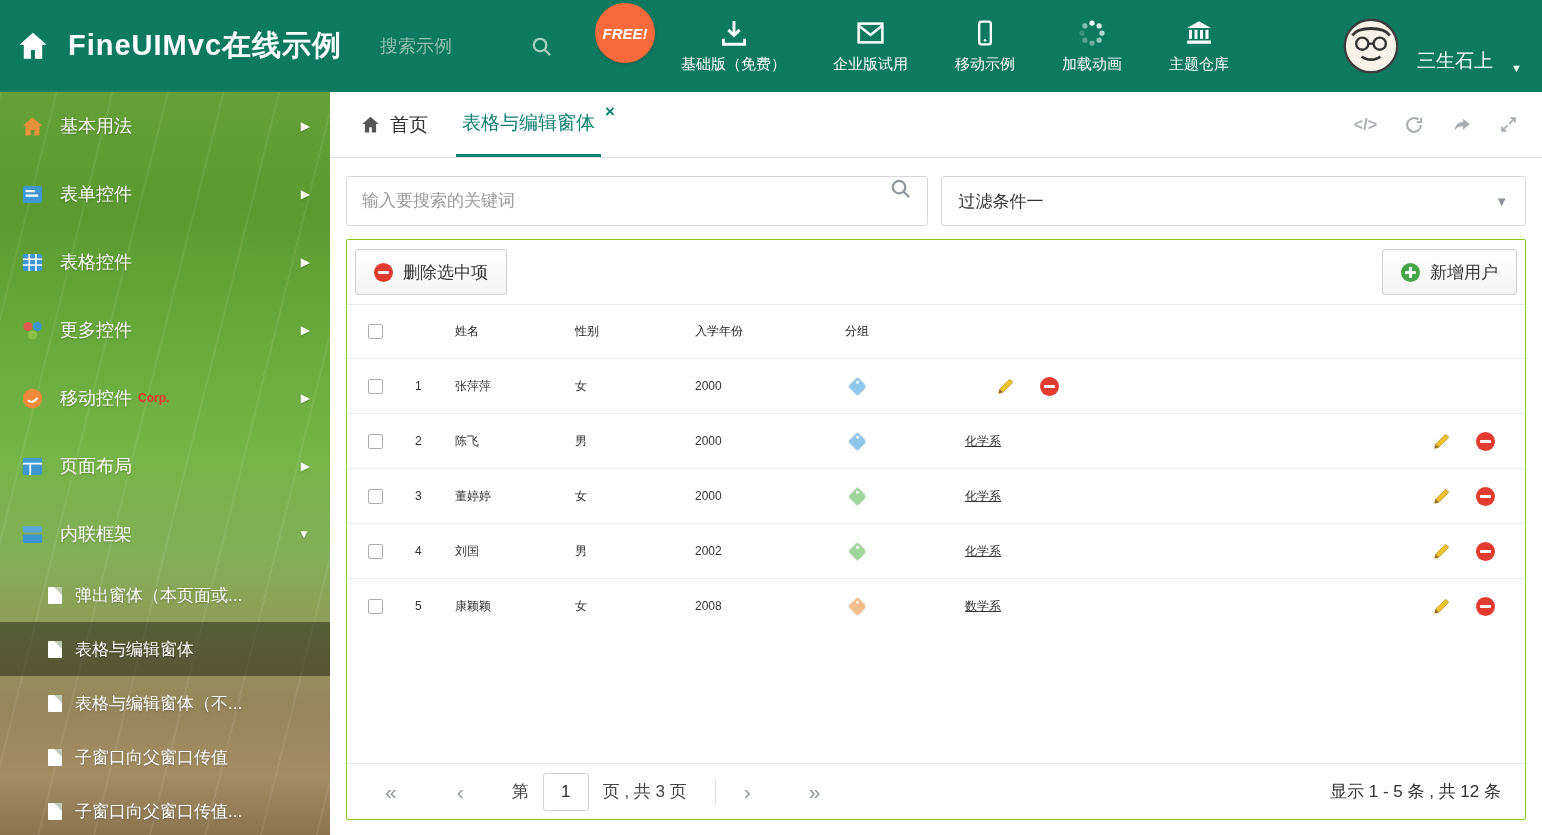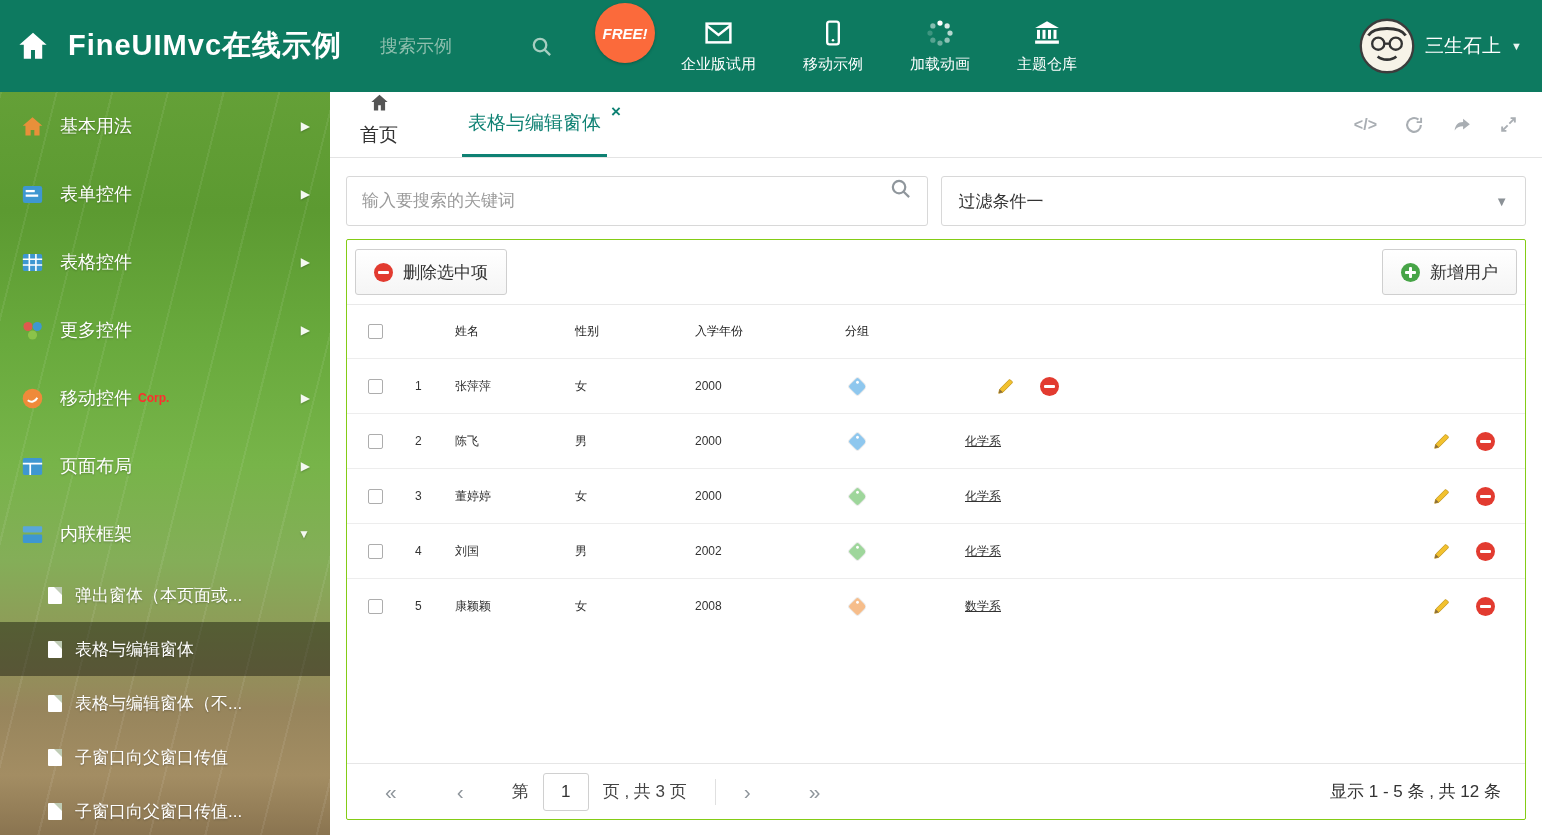--- a/index.html
+++ b/index.html
@@ -14,21 +14,21 @@
   .h-search { margin-left: 38px; display: flex; align-items: center; }
   .h-search input { background: transparent; border: none; outline: none; color: #d7ece4; font-size: 18px; width: 150px; }
   .h-search input::placeholder { color: #8fbfae; }
   .free-badge { width: 60px; height: 60px; border-radius: 50%; background: #fb6a3b; color: #fff;
                 display: flex; align-items: center; justify-content: center; font-weight: bold; font-size: 15px;
                 font-style: italic; align-self: flex-start; margin: 3px 0 0 42px; box-shadow: 0 1px 3px rgba(0,0,0,.25); flex: none; }
   .h-nav { display: flex; margin-left: 26px; }
   .h-nav-item { display: flex; flex-direction: column; align-items: center; gap: 7px; font-size: 15px;
                 cursor: pointer; margin-right: 47px; white-space: nowrap; }
   .h-nav-item .nico { height: 30px; display: flex; align-items: flex-end; }
-  .h-user { margin-left: auto; display: flex; align-items: center; gap: 10px; margin-right: 20px; cursor: pointer; }
+  .h-user { margin-left: auto; display: flex; align-items: flex-end; gap: 18px; margin-right: 20px; cursor: pointer; }
   .h-user .uname { font-size: 19px; }
   .h-user .caret { font-size: 11px; color: #e8f4ef; }
 
   
   .sidebar { position: absolute; left: 0; top: 92px; width: 330px; bottom: 0; overflow: hidden;
              background-image:
                repeating-linear-gradient(104deg, rgba(255,255,255,0.07) 0 2px, transparent 2px 54px),
                linear-gradient(180deg, #64a037 0%, #5c9a31 16%, #69aa3d 34%, #77b449 50%, #84ae58 63%, #8e9c58 72%, #97855c 83%, #a38d63 92%, #8a7450 100%); }
   .side-item { height: 68px; display: flex; align-items: center; padding: 0 20px 0 20px; color: #fff;
                font-size: 18px; cursor: pointer; text-shadow: 0 1px 2px rgba(0,0,0,.25); }
@@ -40,21 +40,21 @@
   .sub-item.active { background: rgba(0,0,0,0.40); }
   .page-ic { width: 14px; height: 17px; background: #fff; border-radius: 1px; margin-right: 13px; position: relative; flex: none; }
   .page-ic::after { content: ""; position: absolute; top: 0; right: 0; border-style: solid; border-width: 4px;
                     border-color: #b9c7ae #b9c7ae transparent transparent; border-radius: 0 1px 0 0; opacity: .9; }
 
   
   .main { position: absolute; left: 330px; top: 92px; right: 0; bottom: 0; background: #fff;
           display: flex; flex-direction: column; }
   .tabbar { height: 66px; border-bottom: 1px solid #e4e4e4; display: flex; align-items: stretch; padding: 0 24px 0 30px; flex: none; }
   .tab { display: flex; align-items: center; gap: 9px; font-size: 19px; color: #333; cursor: pointer; position: relative; }
-  .tab-home { margin-right: 64px; flex-direction: column; }
+  .tab-home { margin-right: 28px; }
   .tab.active { color: #0e8173; border-bottom: 3px solid #0e8173; padding: 0 6px; }
   .tab-close { position: absolute; top: 11px; right: -14px; color: #0e8173; font-size: 17px; font-weight: bold; line-height: 1; cursor: pointer; }
   .tab-tools { margin-left: auto; display: flex; align-items: center; gap: 27px; color: #a9aeb3; }
   .tool { cursor: pointer; display: flex; align-items: center; font-size: 16px; font-weight: bold; }
 
   .filter-row { display: flex; gap: 13px; margin: 18px 16px 0; flex: none; }
   .search-box { flex: 1; border: 1px solid #d8d8d8; border-radius: 3px; height: 50px; display: flex; padding: 0 15px; }
   .search-box input { flex: 1; border: none; outline: none; font-size: 17px; color: #333; }
   .search-box input::placeholder { color: #9a9a9a; }
   .dropdown { flex: 1; border: 1px solid #d8d8d8; border-radius: 3px; height: 50px; display: flex; align-items: center;
@@ -128,20 +128,30 @@
             <path d="M15.3 15.3L21 21"></path>
           </svg>
       </span>
     </div>
 
     <div class="free-badge">FREE!</div>
 
     <div class="h-nav">
       <div class="h-nav-item">
         <span class="nico">
+          <svg width="30" height="30" viewBox="0 0 24 24" fill="none" stroke="#fff" stroke-width="2.3">
+              <path d="M12 2.5V13"></path>
+              <path d="M7.5 9.5L12 14l4.5-4.5"></path>
+              <path d="M3.5 16.5V21h17v-4.5"></path>
+            </svg>
+        </span>
+        <span>基础版（免费）</span>
+      </div>
+      <div class="h-nav-item">
+        <span class="nico">
           <svg width="31" height="30" viewBox="0 0 24 24" fill="none" stroke="#fff" stroke-width="2">
               <rect x="2.5" y="4.5" width="19" height="15"></rect>
               <path d="M2.5 6l9.5 7.5L21.5 6"></path>
             </svg>
         </span>
         <span>企业版试用</span>
       </div>
       <div class="h-nav-item">
         <span class="nico">
           <svg width="28" height="30" viewBox="0 0 24 24" fill="none" stroke="#fff" stroke-width="2">

